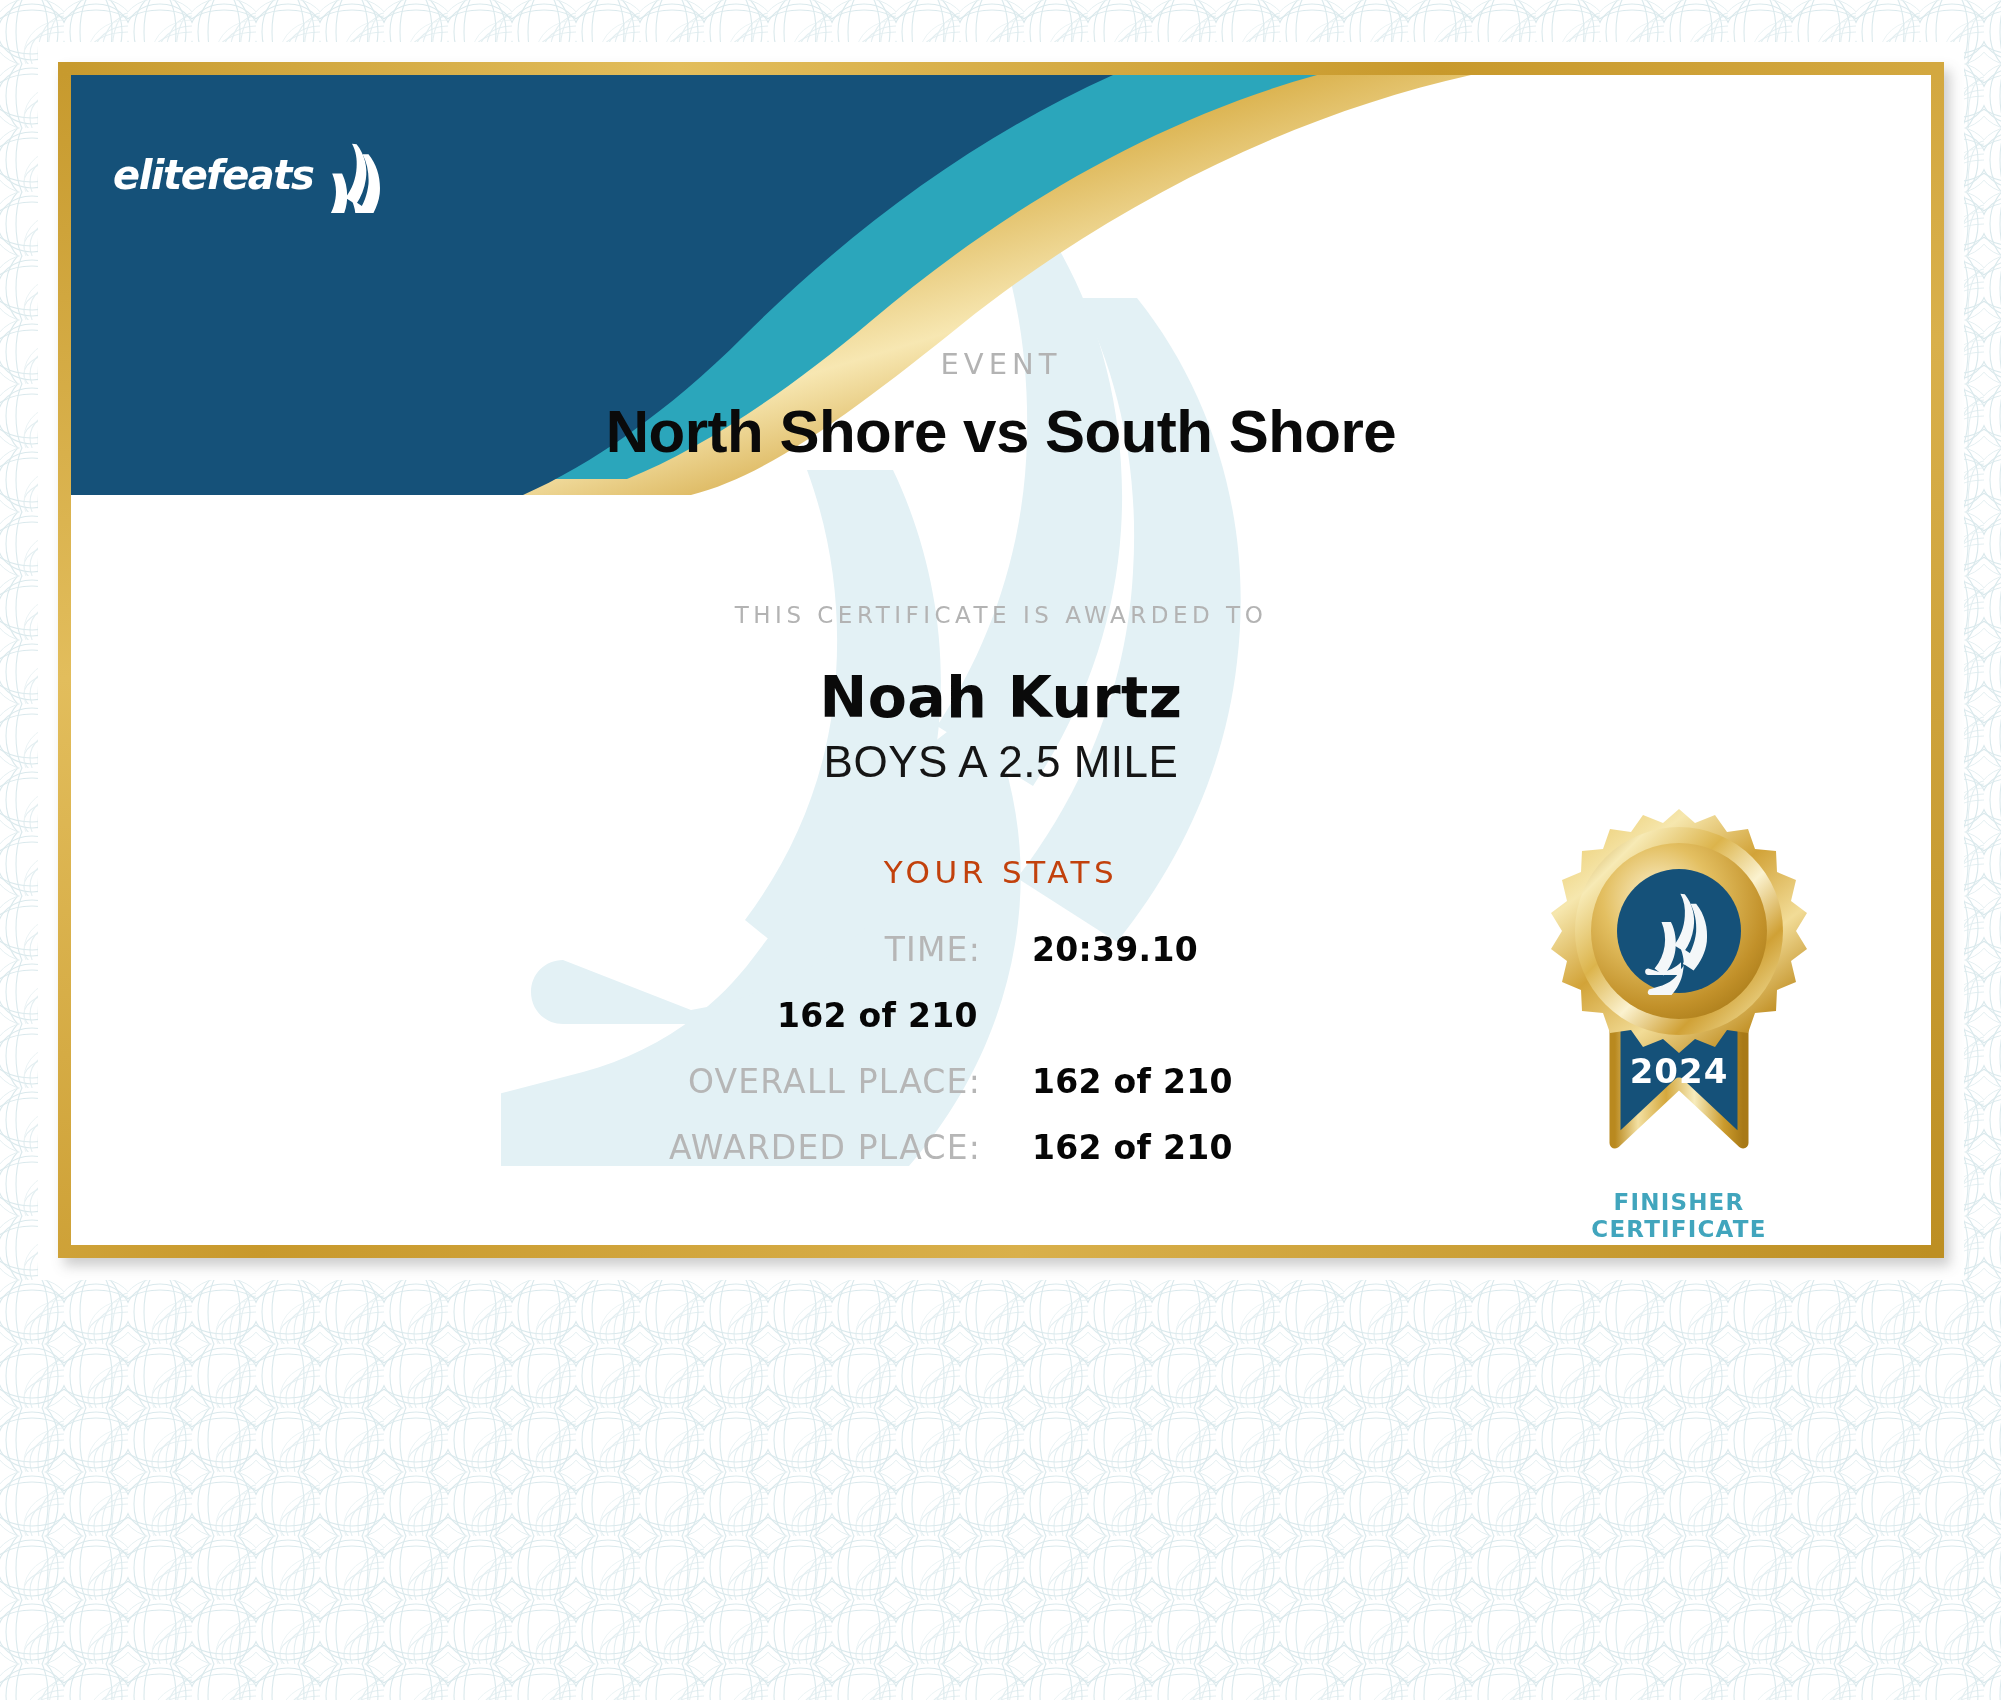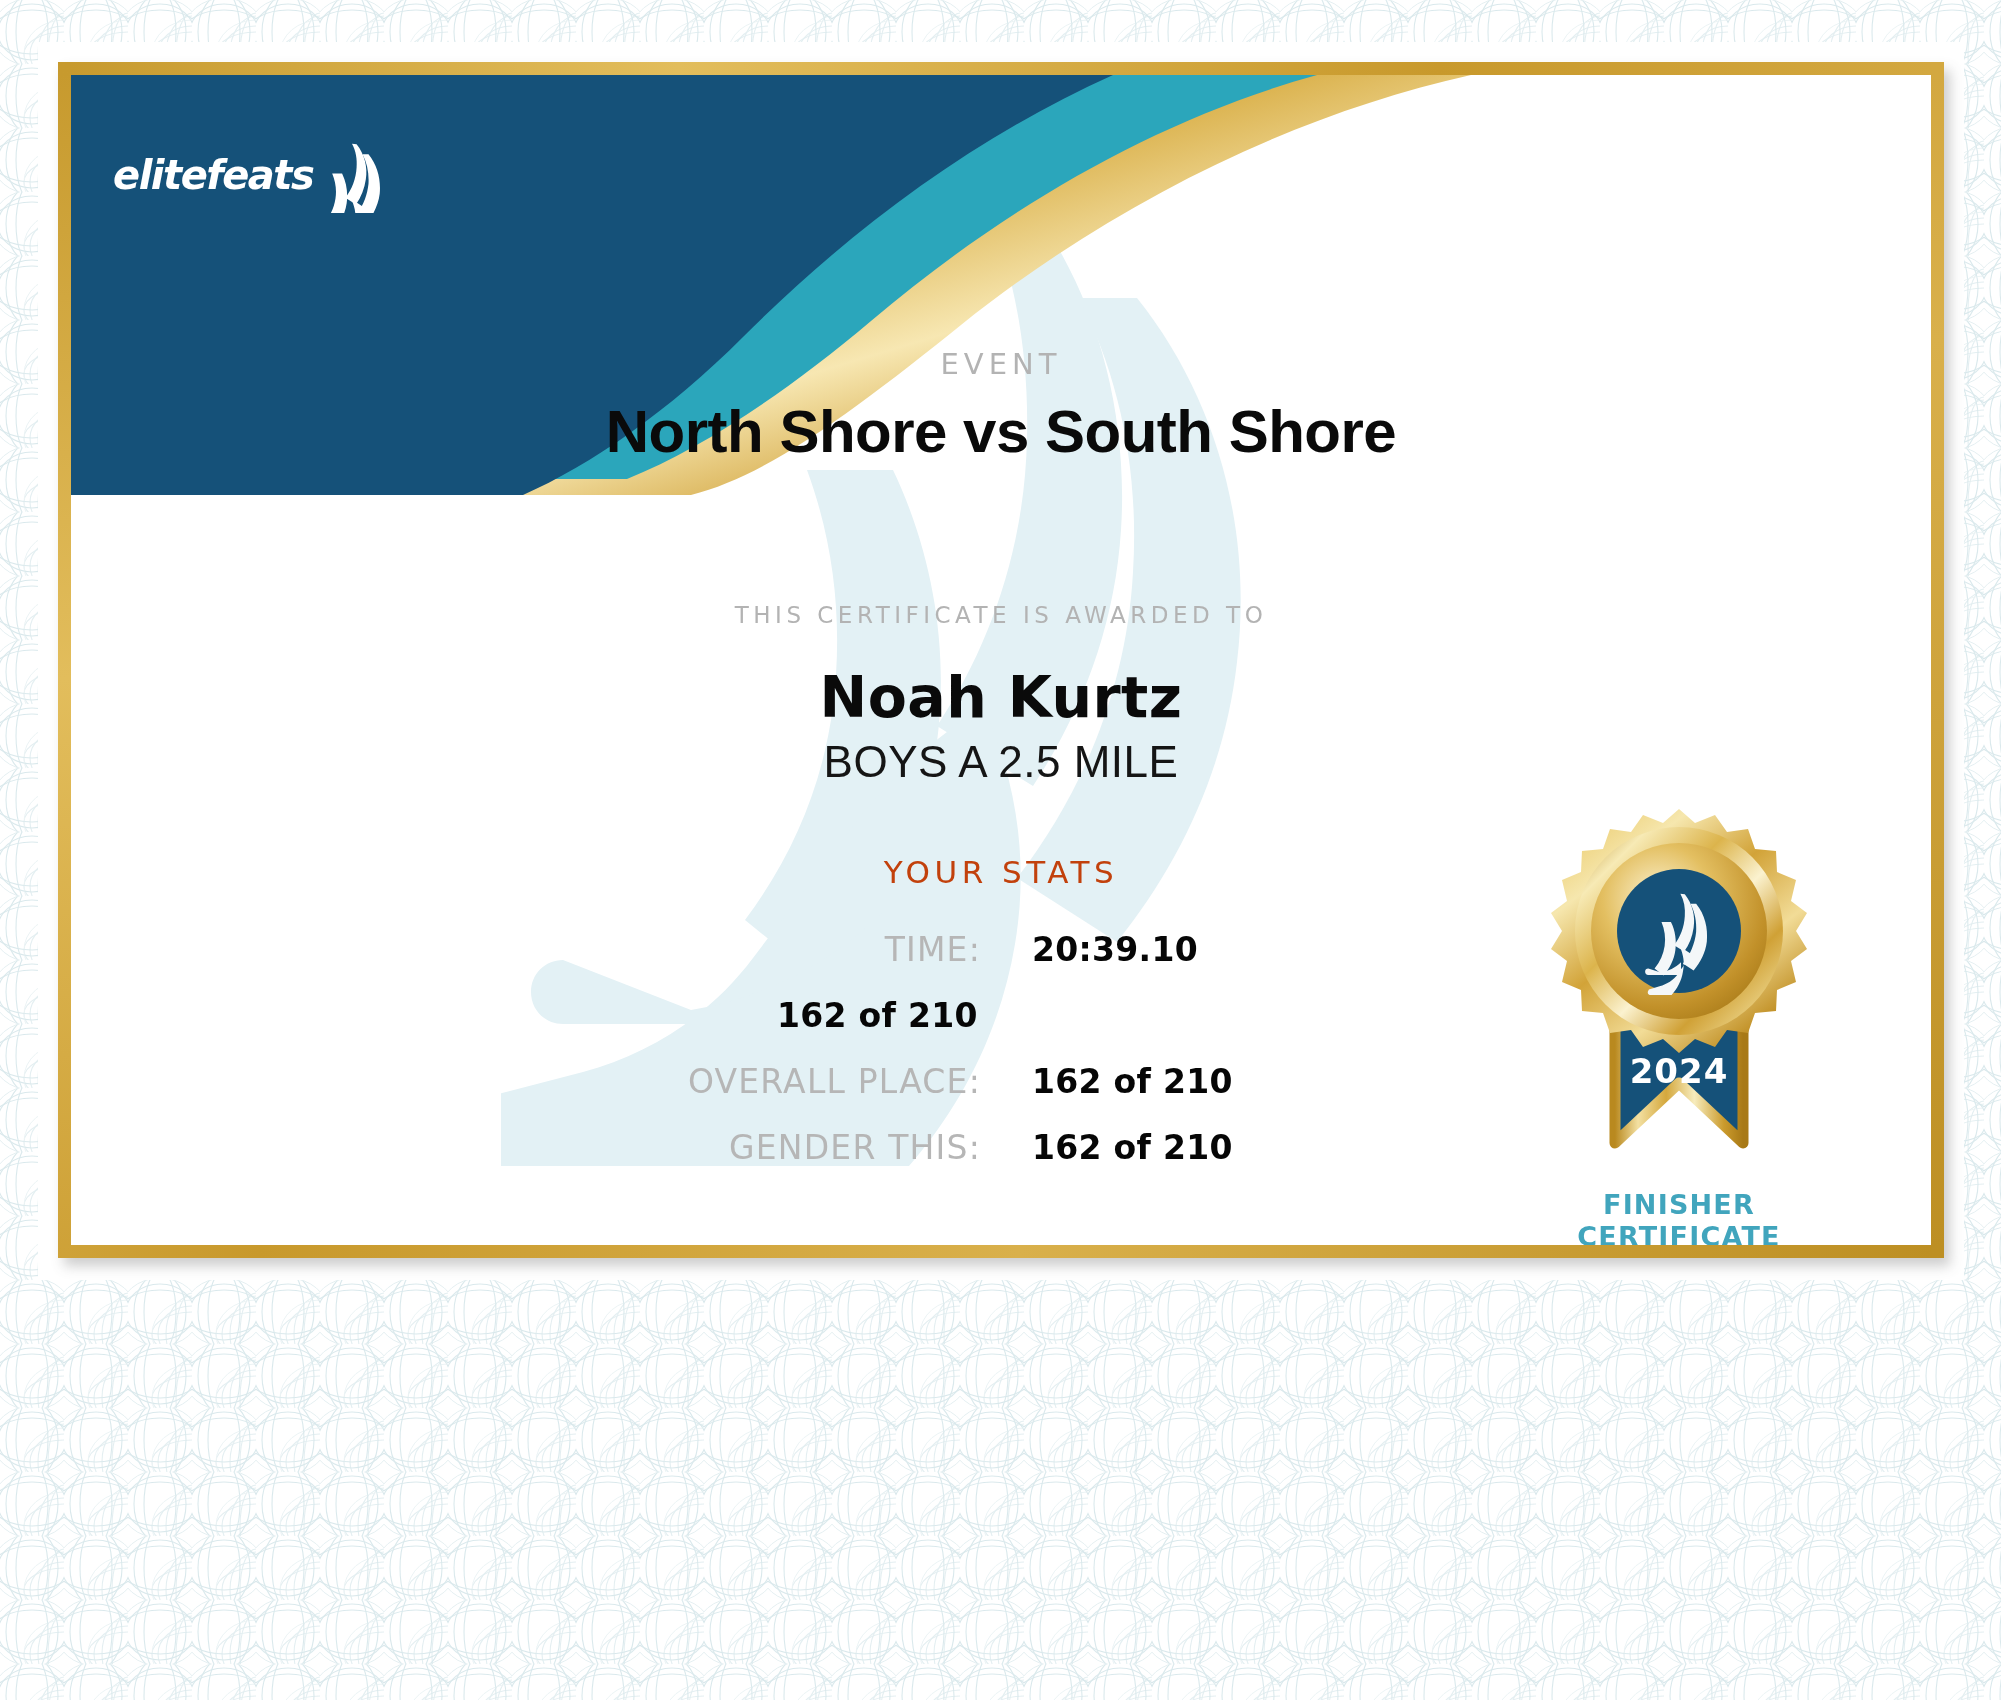--- a/index.html
+++ b/index.html
@@ -204,21 +204,21 @@
   }
   .badge-svg { width: 320px; height: 400px; display: block; }
 
   .badge-caption {
     position: absolute;
     left: 0;
     top: 392px;
     width: 320px;
     text-align: center;
     font-family: "DejaVu Sans", sans-serif;
-    font-size: 27px;
+    font-size: 23px;
     font-weight: 700;
     color: #41a5bd;
     letter-spacing: 1.2px;
     line-height: 1.17;
   }
 </style>
 </head>
 <body>
 
 <div class="page">
@@ -313,21 +313,21 @@
           <div class="stat-row">
             <span class="stat-value">162 of 210</span>
           </div>
 
           <div class="stat-row">
             <span class="stat-label">OVERALL PLACE:</span>
             <span class="stat-value">162 of 210</span>
           </div>
 
           <div class="stat-row">
-            <span class="stat-label">GENDER THIS:</span>
+            <span class="stat-label">AWARDED PLACE:</span>
             <span class="stat-value">162 of 210</span>
           </div>
 
         </div>
       </div>
 
       <div class="badge">
         <svg class="badge-svg" viewBox="0 0 320 400">
           <defs>
             <linearGradient id="ribbonGold" x1="0" y1="0" x2="1" y2="0">

